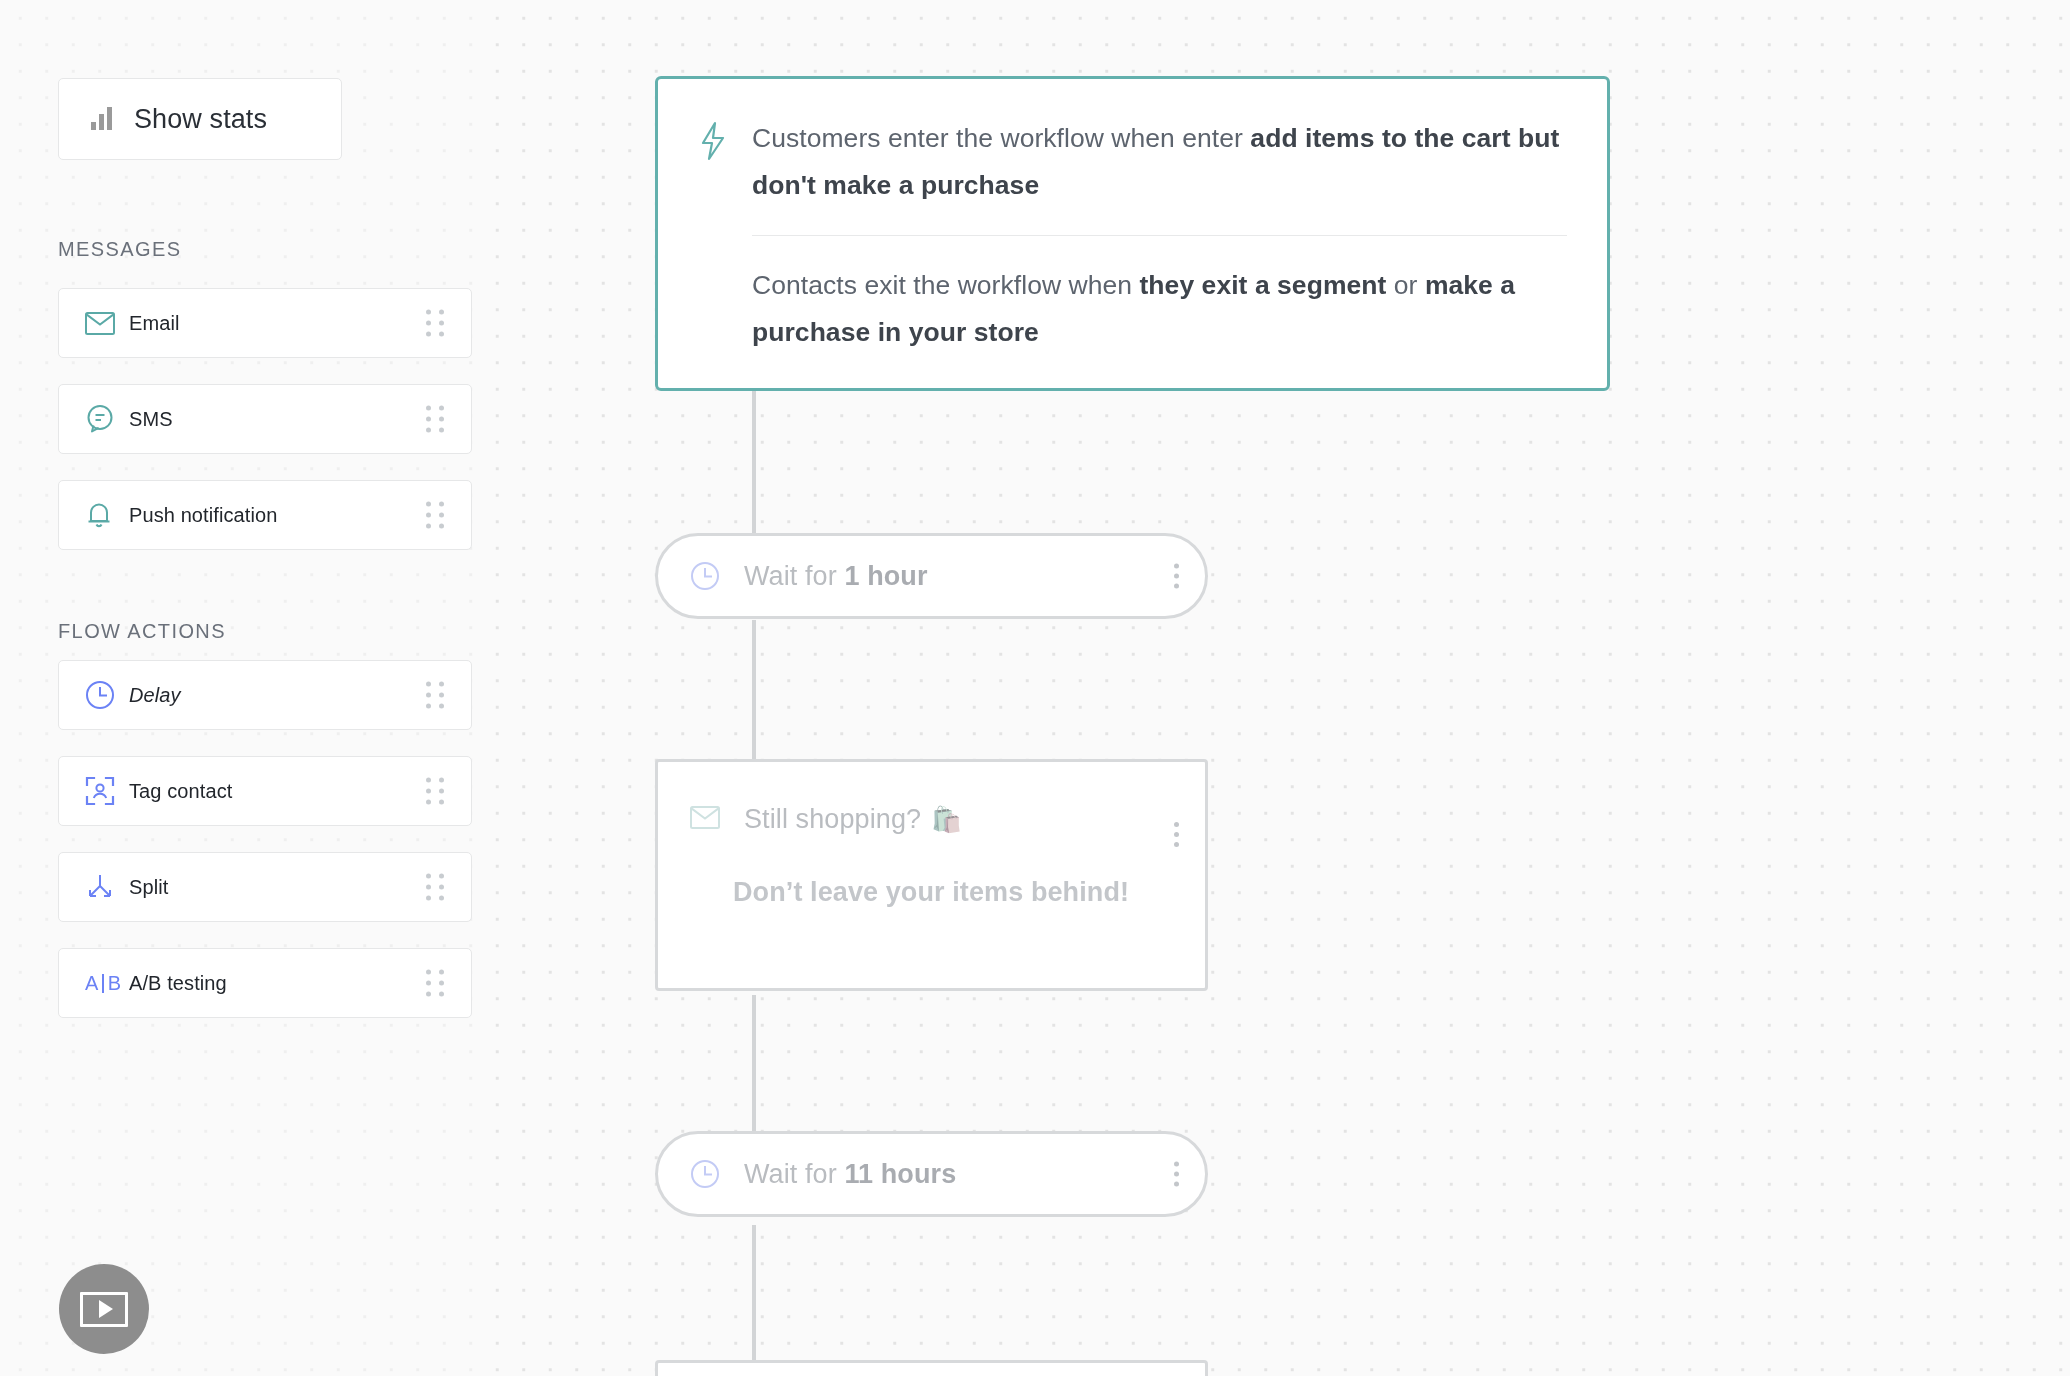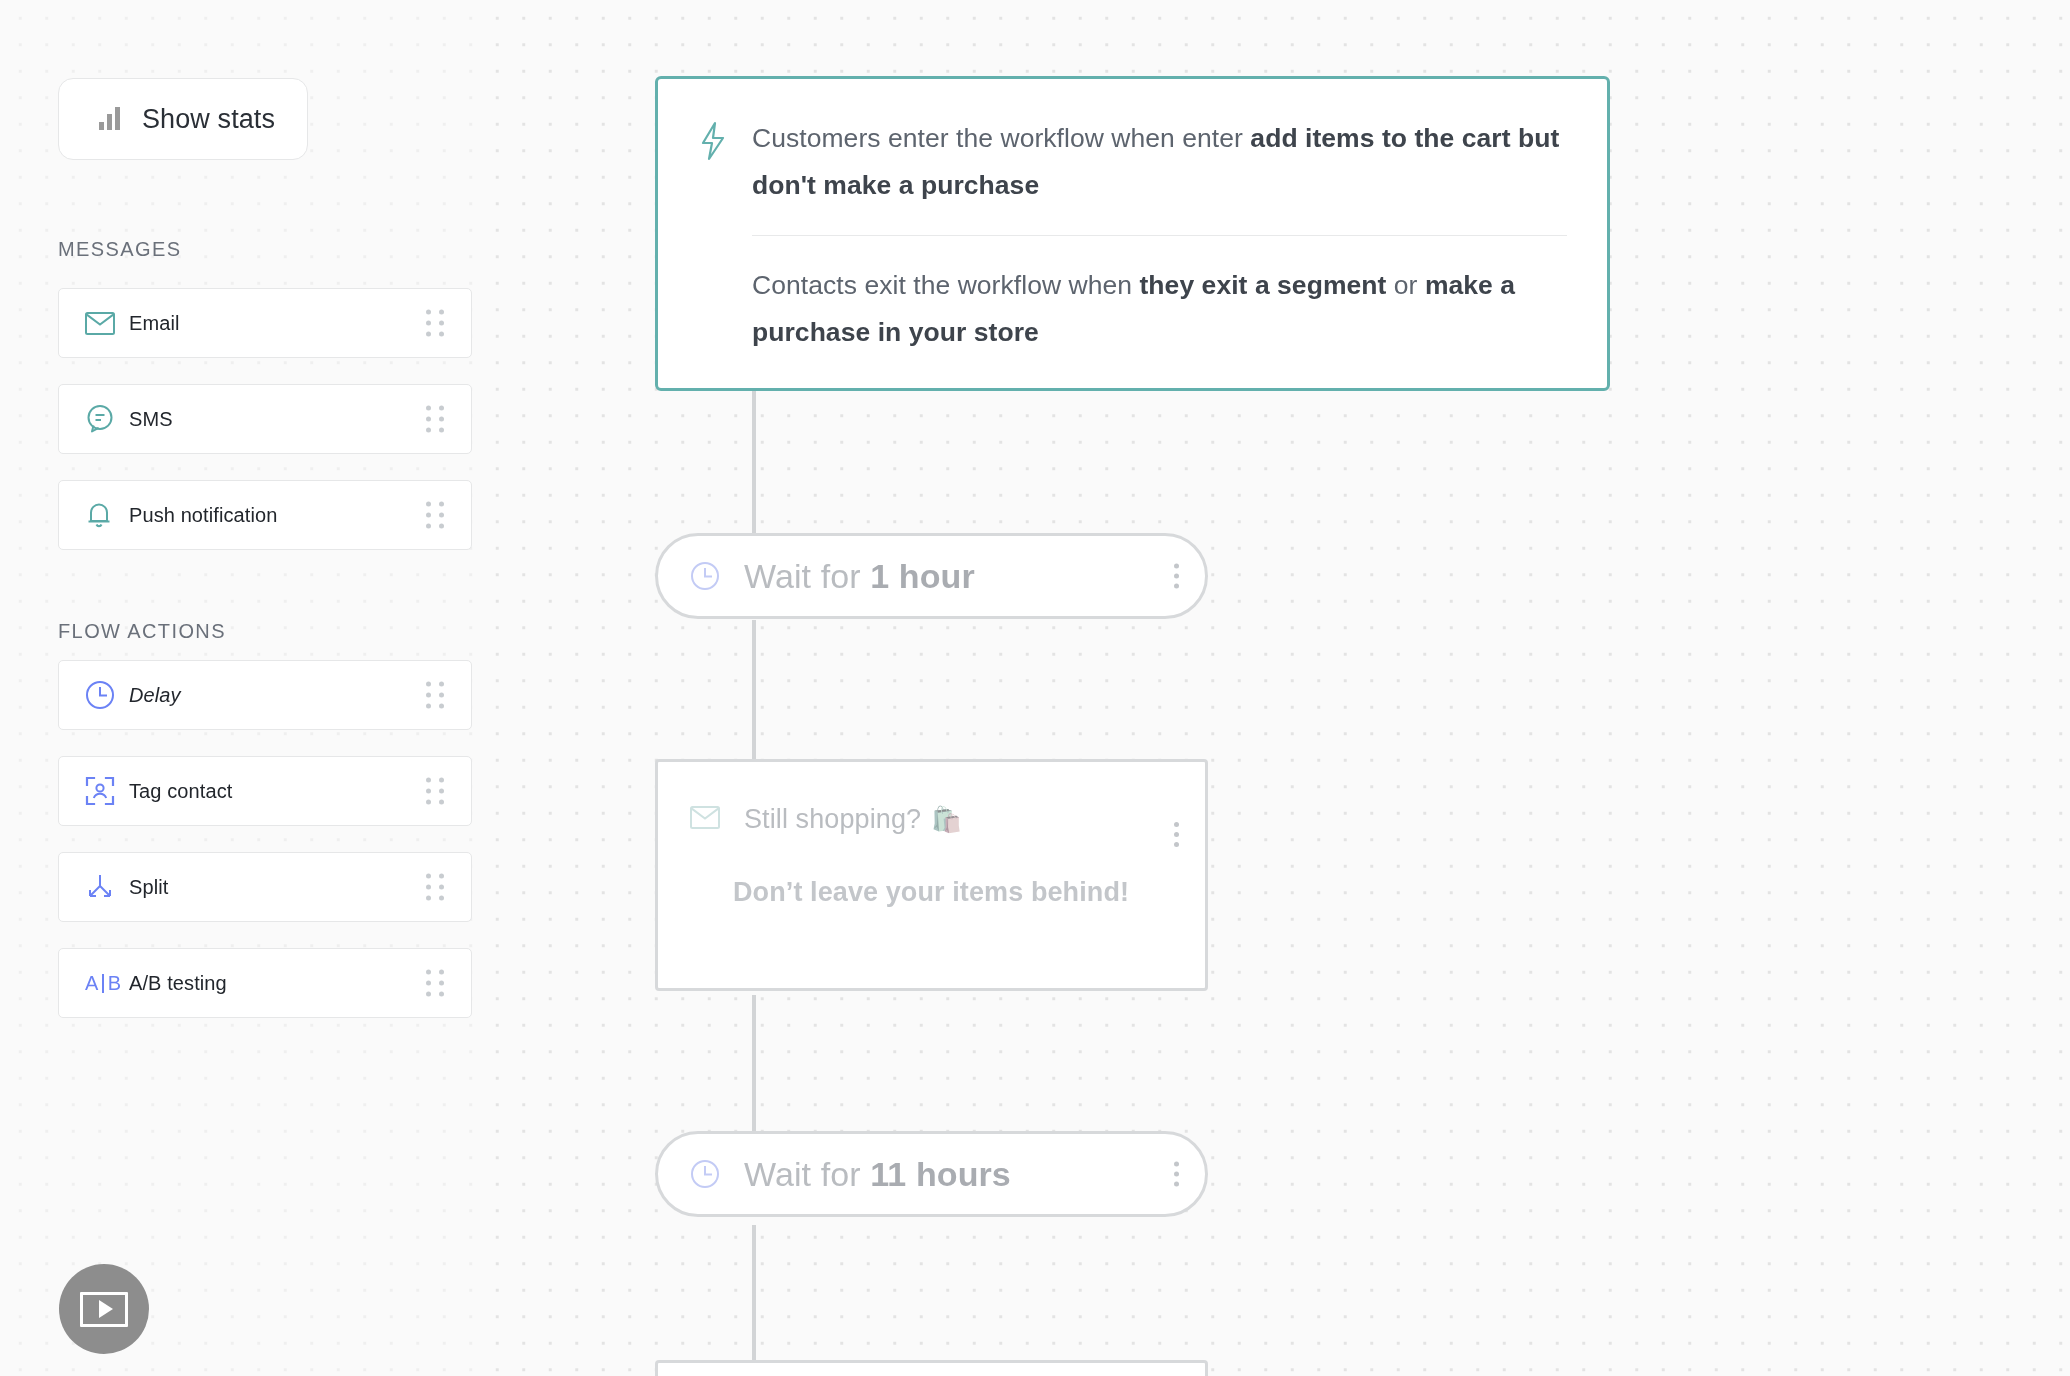--- a/index.html
+++ b/index.html
@@ -29,28 +29,28 @@
     top: 0;
     width: 487px;
     height: 1376px;
     background: rgba(250,250,250,0.55);
   }
 
   .show-stats-btn {
     position: absolute;
     left: 58px;
     top: 78px;
-    width: 250px;
+    width: 284px;
     height: 82px;
     background: #ffffff;
     border: 1px solid #e6e7e8;
-    border-radius: 15px;
-    display: flex;
-    align-items: center;
-    padding-left: 40px;
+    border-radius: 5px;
+    display: flex;
+    align-items: center;
+    padding-left: 32px;
     box-sizing: border-box;
     cursor: pointer;
   }
   .show-stats-btn .bars {
     display: flex;
     align-items: flex-end;
     gap: 3px;
     height: 22px;
     margin-right: 22px;
   }
@@ -209,21 +209,21 @@
     background: #ffffff;
     border: 3px solid #d7d9db;
     border-radius: 45px;
     box-sizing: border-box;
     display: flex;
     align-items: center;
     cursor: pointer;
   }
   .wait-node .wn-icon { margin-left: 32px; flex: none; display: flex; }
   .wait-node .wn-label {
-    font-size: 34px;
+    font-size: 27px;
     color: #b9bcc0;
     margin-left: 24px;
     letter-spacing: .1px;
     white-space: nowrap;
   }
   .wait-node .wn-label b { color: #a9acb1; font-weight: 700; }
   .wait-node .wn-dots {
     position: absolute;
     right: 26px;
     top: 50%;

